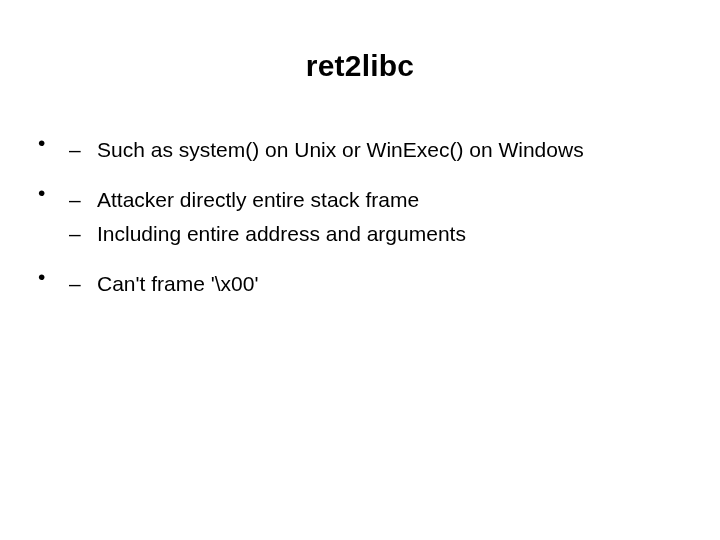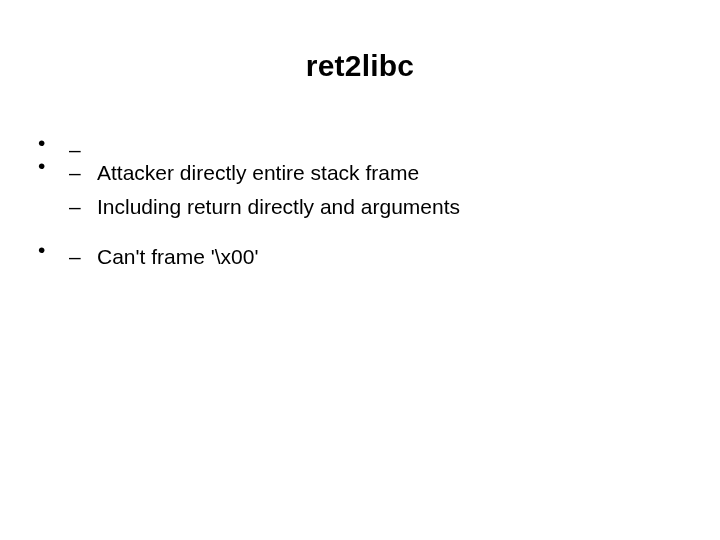--- a/index.html
+++ b/index.html
@@ -86,40 +86,41 @@
   <div class="body-content">
 
     <div class="bullet-l1">
       <span class="marker">•</span>
     </div>
 
     <div class="gap-after-l1"></div>
 
     <div class="bullet-l2">
       <span class="marker">–</span>
+      <span class="text">Such as system() on Unix or WinExec() on Windows</span>
     </div>
 
     <div class="gap-after-l2"></div>
 
     <div class="bullet-l1">
       <span class="marker">•</span>
     </div>
 
     <div class="gap-after-l1"></div>
 
     <div class="bullet-l2">
       <span class="marker">–</span>
       <span class="text">Attacker directly entire stack frame</span>
     </div>
 
     <div class="gap-l2-line"></div>
 
     <div class="bullet-l2">
       <span class="marker">–</span>
-      <span class="text">Including return directly and arguments</span>
+      <span class="text">Including entire address and arguments</span>
     </div>
 
     <div class="gap-after-l2"></div>
 
     <div class="bullet-l1">
       <span class="marker">•</span>
     </div>
 
     <div class="gap-after-l1"></div>
 

